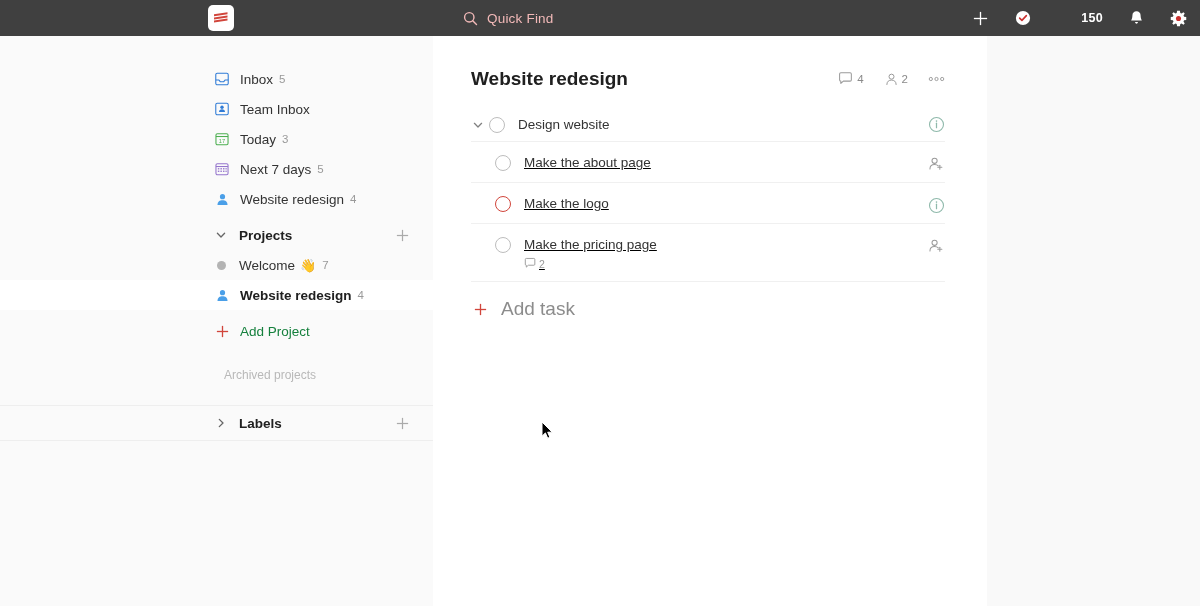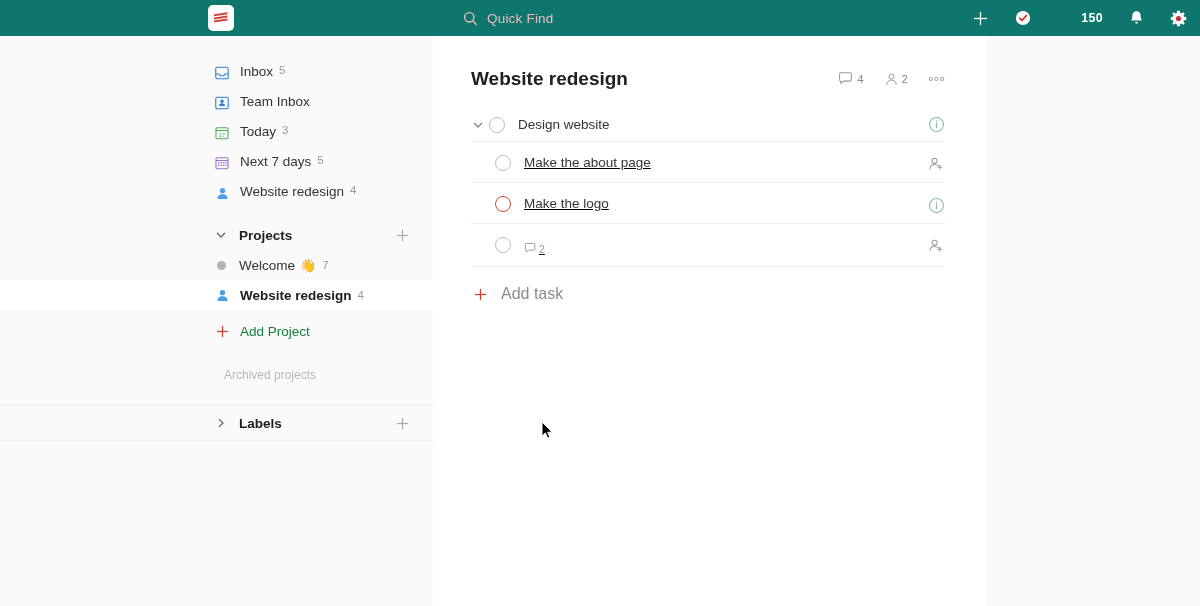--- a/index.html
+++ b/index.html
@@ -8,21 +8,21 @@
     font-family: "Liberation Sans", sans-serif;
     background: #f9f9f9;
     overflow: hidden;
   }
   body { position: relative; }
 
   
   .topbar {
     position: absolute; top: 0; left: 0;
     width: 1200px; height: 36px;
-    background: #0f766e;
+    background: #404040;
     display: flex; align-items: center;
   }
   .logo-box {
     position: absolute; left: 208px; top: 5px;
     width: 26px; height: 26px;
     background: #ffffff; border-radius: 5px;
     display: flex; align-items: center; justify-content: center;
   }
   .quickfind {
     position: absolute; left: 463px; top: 0; height: 36px;
@@ -45,21 +45,21 @@
   }
 
   
   .sidebar {
     position: absolute; left: 0; top: 36px;
     width: 433px; height: 570px;
     background: #fafafa;
   }
   .nav-list { position: absolute; left: 0; top: 28px; width: 433px; }
   .nav-item {
-    height: 30px; display: flex; 
+    height: 30px; display: flex; align-items: center;
     padding-left: 213px; cursor: pointer;
   }
   .nav-icon {
     width: 18px; height: 18px; margin-right: 9px;
     display: flex; align-items: center; justify-content: center; flex: 0 0 18px;
   }
   .nav-label { font-size: 13.5px; color: #333333; }
   .nav-count { font-size: 11.5px; color: #999999; margin-left: 6px; }
 
   .section-header {
@@ -159,21 +159,21 @@
   .row-action.info { color: #8fb9ab; }
 
   .add-task {
     display: flex; align-items: center; height: 34px;
     margin-top: 10px; cursor: pointer;
   }
   .add-task .at-plus {
     width: 18px; height: 18px; margin-right: 12px;
     display:flex; align-items:center; justify-content:center; color: #d1453b;
   }
-  .add-task .at-label { font-size: 16px; color: #8c8c8c; }
+  .add-task .at-label { font-size: 19px; color: #8c8c8c; }
 
   .cursor { position: absolute; left: 541px; top: 421px; pointer-events: none; }
 </style>
 </head>
 <body>
 
 <div class="topbar">
 
   <div class="logo-box">
     <svg width="17" height="15" viewBox="0 0 17 15">
@@ -431,20 +431,21 @@
             <circle cx="9" cy="9" r="7.4" fill="none" stroke="#8fb9ab" stroke-width="1.15"></circle>
             <line x1="9" y1="7.6" x2="9" y2="12.4" stroke="#8fb9ab" stroke-width="1.3" stroke-linecap="round"></line>
             <circle cx="9" cy="5.4" r="0.85" fill="#8fb9ab"></circle>
           </svg>
         </span>
       </div>
 
       <div class="subtask">
         <span class="checkbox"></span>
         <span class="subtask-body">
+          <span class="task-title">Make the pricing page</span>
           <span class="meta-row">
             <span class="cmt">
               <svg width="13" height="13" viewBox="0 0 18 18">
                 <path d="M1.8 3.4 A1.4 1.4 0 0 1 3.2 2 L13.6 2 A1.4 1.4 0 0 1 15 3.4 L15 10 A1.4 1.4 0 0 1 13.6 11.4 L6 11.4 L3.2 14 L3.2 11.4 A1.4 1.4 0 0 1 1.8 10 Z" fill="none" stroke="#9a9a9a" stroke-width="1.3" stroke-linejoin="round"></path>
               </svg>
               <span class="cmt-num">2</span>
             </span>
           </span>
         </span>
         <span class="row-action">

